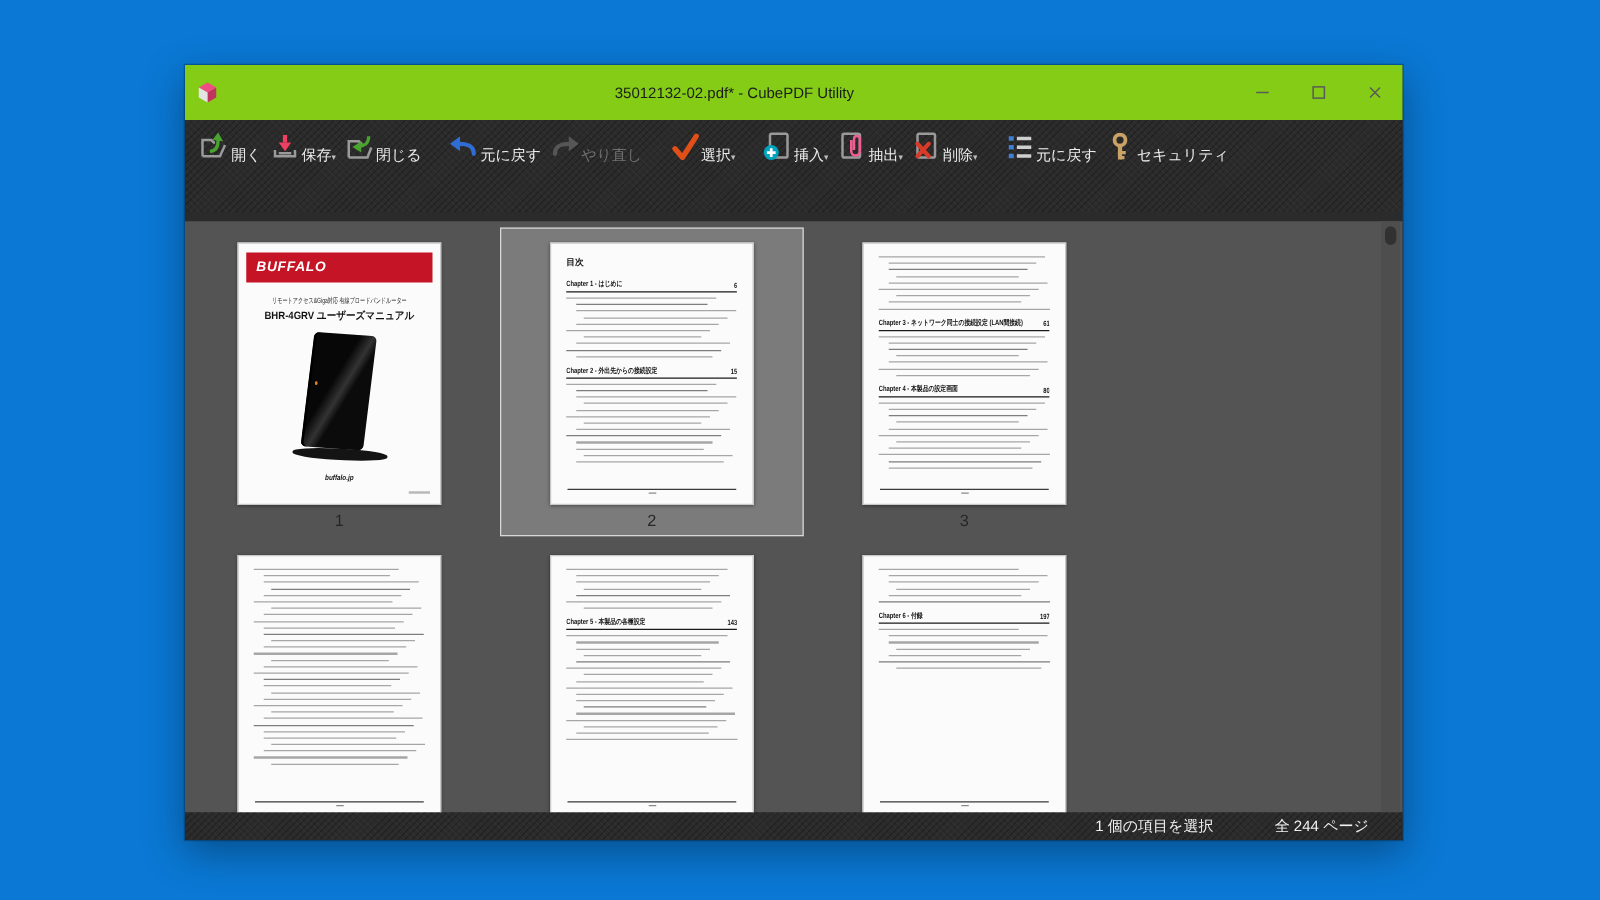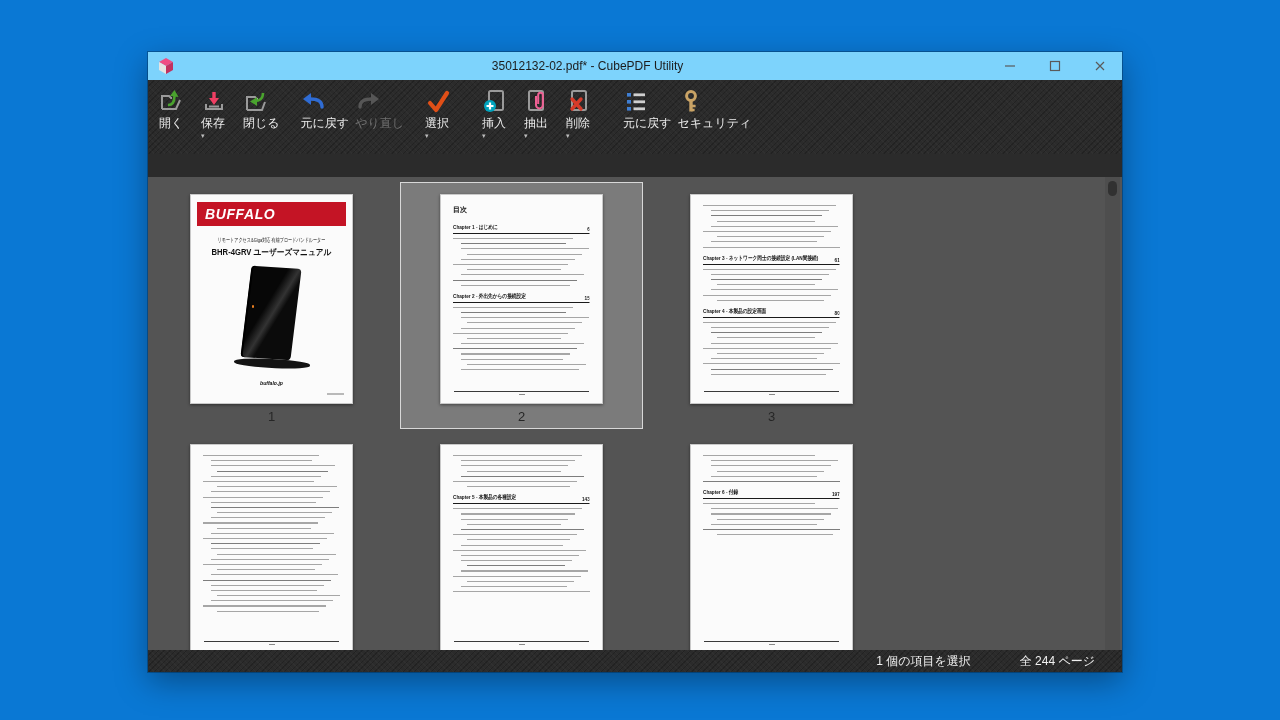--- a/index.html
+++ b/index.html
@@ -3,56 +3,56 @@
 <meta charset="utf-8">
 <style>
   * { margin:0; padding:0; box-sizing:border-box; }
   html,body { width:1280px; height:720px; overflow:hidden; }
   body { background:#0a78d4; font-family:"Liberation Sans","DejaVu Sans",sans-serif; position:relative; }
 
   .window { position:absolute; left:148px; top:52px; width:974px; height:620px;
             box-shadow:0 0 0 1px rgba(0,0,0,.25), 0 10px 30px rgba(0,0,0,.35); background:#2b2b2b; }
 
   
-  .titlebar { height:28px; background:#7dd3fc; display:flex; align-items:center;justify-content:space-between; }
+  .titlebar { height:44px; background:#84cc16; display:flex; align-items:center;justify-content:space-between; }
   .appicon { width:40px; display:flex; justify-content:flex-start; padding-left:9px; }
   .titletext { flex:1; text-align:center; font-size:12px; color:#1c1c1c; white-space:nowrap; overflow:hidden; }
   .wcontrols { display:flex; height:100%; }
   .wbtn { width:45px; height:100%; display:flex; align-items:center; justify-content:center; }
 
   
   .menubar { height:23px; background:#3a3a3a; display:flex; align-items:stretch; }
   .mtab { padding:0 13px; font-size:12px; line-height:23px; color:#f0f0f0; }
   .mtab.active { background:#232323; }
   .mtab.dim { color:#858585; }
 
   
   .chrome-tex { background-color:#2b2b2b;
     background-image:repeating-linear-gradient(45deg, rgba(255,255,255,.025) 0 1px, transparent 1px 4px),
                      repeating-linear-gradient(-45deg, rgba(0,0,0,.22) 0 1px, transparent 1px 4px); }
   .toolbar { height:74px; display:flex; align-items:flex-start; padding:7px 0 0 8px; }
   .tgroup { display:flex; margin-right:15px; }
-  .tbtn { display:flex; flex-direction:column; align-items:flex-start; min-width:42px; padding:0 3px; }
+  .tbtn { display:flex; flex-direction:row; align-items:flex-end; min-width:42px; padding:0 3px; }
   .ticon { height:29px; display:flex; align-items:center; justify-content:center; }
   .tlabel { font-size:12px; line-height:15px; color:#ececec; white-space:nowrap; }
   .tbtn.disabled .tlabel { color:#6f6f6f; }
   .tdrop { height:10px; font-size:7px; line-height:9px; color:#bdbdbd; }
 
   
   .main { position:absolute; left:0; right:0; top:125px; bottom:22px; background:#545454; overflow:hidden; }
   .grid { position:absolute; inset:0; overflow:hidden; }
   .cell { position:absolute; width:243px; height:247px; border:1px solid transparent; }
   .cell.selected { background:#7b7b7b; border-color:#d8d8d8; }
   .pagepaper { position:relative; width:163px; height:210px; margin:11px auto 0; background:#fbfbfb;
                border:1px solid #c9c9c9; overflow:hidden; box-shadow:0 1px 3px rgba(0,0,0,.45); }
   .pnum { text-align:center; margin-top:5px; font-size:13px; color:#262626; }
 
   
   .banner { margin:7px 6px 0; height:24px; background:#c41425; display:flex; align-items:center; padding-left:8px; }
-  .bannertext { color:#fff; font-style:italic; font-weight:bold; font-size:14px; letter-spacing:.6px; }
+  .bannertext { color:#fff; font-style:italic; font-weight:bold; font-size:11px; letter-spacing:.6px; }
   .cover-sub { margin-top:10px; text-align:center; font-size:6px; color:#222; white-space:nowrap;
                transform:scaleX(.68); transform-origin:center; }
   .cover-title { margin-top:2px; text-align:center; font-size:8.5px; font-weight:bold; color:#111;
                  white-space:nowrap; transform:scaleX(.9); transform-origin:center; }
   .router { position:relative; width:92px; height:102px; margin:8px auto 0; }
   .rbody { position:absolute; left:20px; top:0; width:50px; height:92px; border-radius:4px;
            background:linear-gradient(115deg,#070707 40%,#333 52%,#0b0b0b 60%);
            transform:rotate(7deg) skewY(-3deg); box-shadow:inset 2px 0 0 #000; }
   .rled { position:absolute; left:26px; top:38px; width:2.5px; height:2.5px; border-radius:50%; background:#e67e22; }
   .rbase { position:absolute; bottom:1px; left:8px; width:76px; height:9px; background:#141414;

